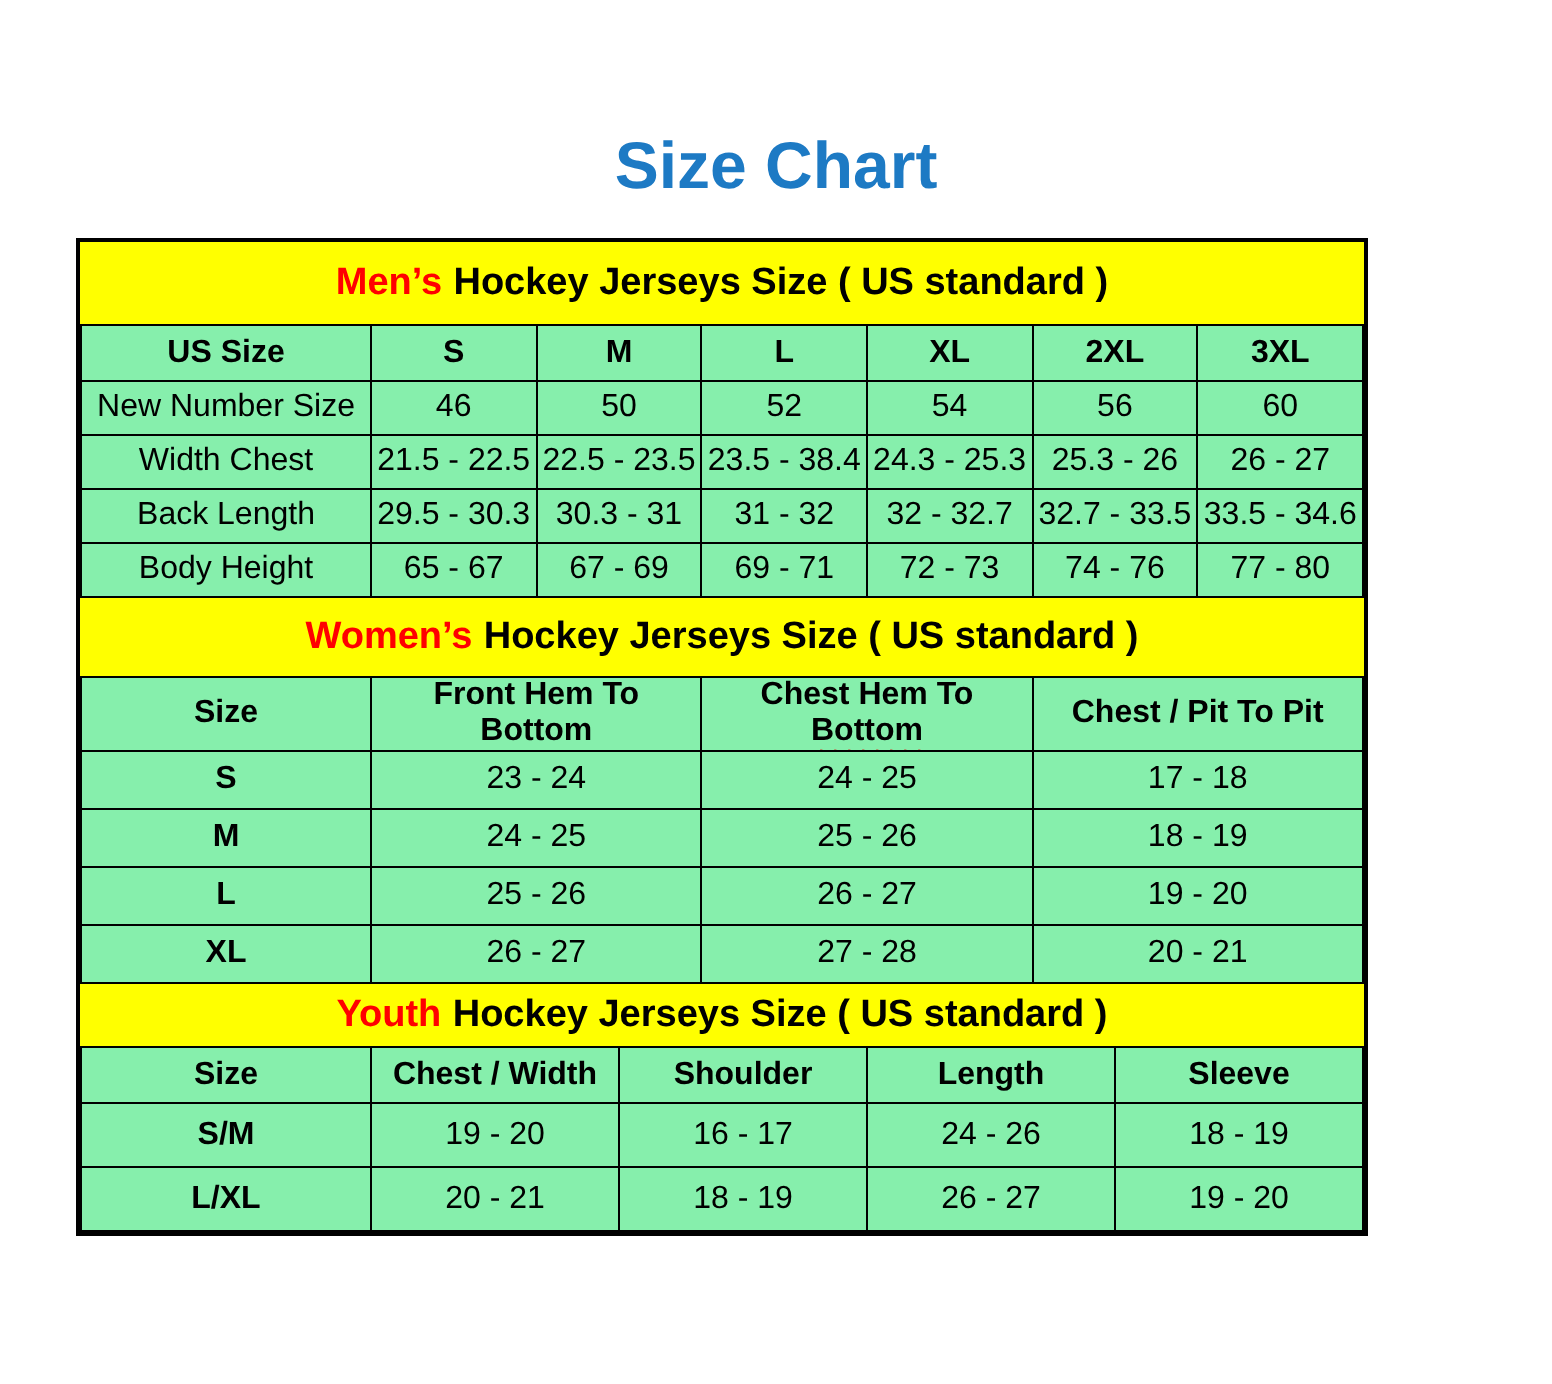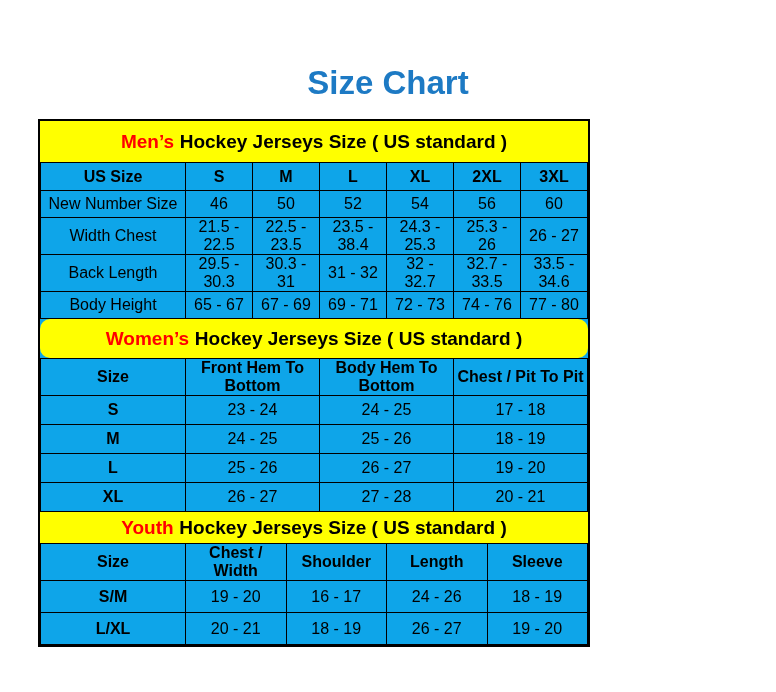--- a/index.html
+++ b/index.html
@@ -16,36 +16,36 @@
     top: 64px; left: 0; width: 776px;
     text-align: center;
     font-size: 33px;
     font-weight: bold;
     color: var(--title-blue, #1D7AC4);
     letter-spacing: 0px;
   }
   .chart {
     position: absolute;
     left: 38px; top: 119px;
-    width: 552px;
+    width: 646px;
     border: 2px solid #000;
-    background: #0ea5e9;
+    background: #86efac;
   }
   .band {
     display: flex;
     justify-content: center;
     align-items: center;
     background: var(--band-yellow, #FFFF00);
     font-weight: bold;
     font-size: 19px;
     white-space: pre;
   }
   .band .accent { color: var(--accent-red, #FF0000); margin-right: 0.30em; }
   .band-men   { height: 41px; }
-  .band-women { height: 39px; border-radius: 10px; }
+  .band-women { height: 39px; }
   .band-youth { height: 31px; }
 
   table {
     width: 100%;
     border-collapse: collapse;
     table-layout: fixed;
   }
   th, td {
     border: 1.5px solid #000;
     text-align: center;
@@ -154,21 +154,21 @@
     <colgroup>
         <col class="label-col">
         <col>
         <col>
         <col>
       </colgroup>
   <thead>
         <tr>
           <th>Size</th>
           <th>Front Hem To Bottom</th>
-          <th><span>Body Hem To </span><span class="squiggle">Bottom</span></th>
+          <th><span>Chest Hem To </span><span class="squiggle">Bottom</span></th>
           <th>Chest / Pit To Pit</th>
         </tr>
       </thead>
       <tbody>
         <tr>
           <td class="label">S</td>
           <td>23 - 24</td>
           <td>24 - 25</td>
           <td>17 - 18</td>
         </tr>

